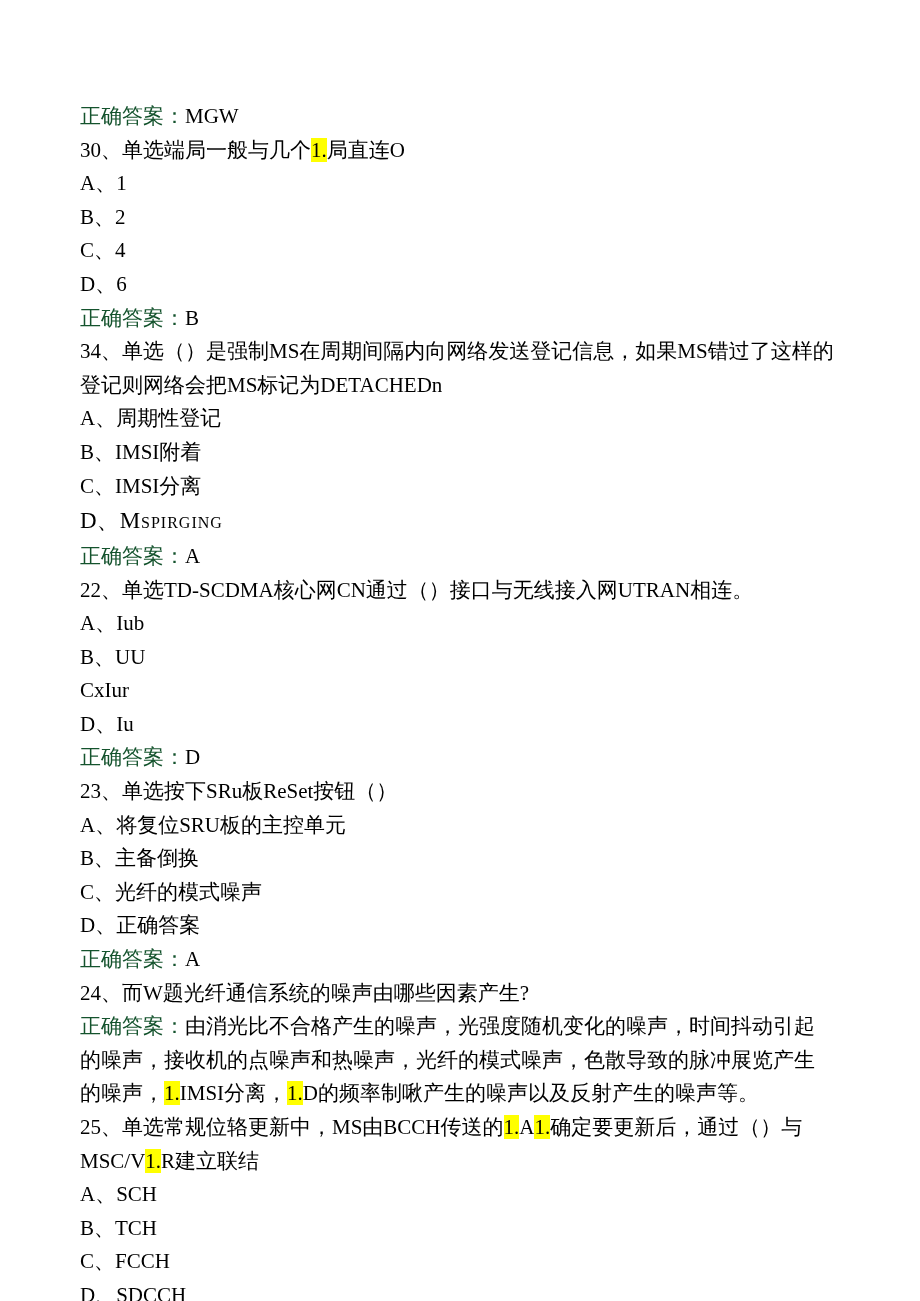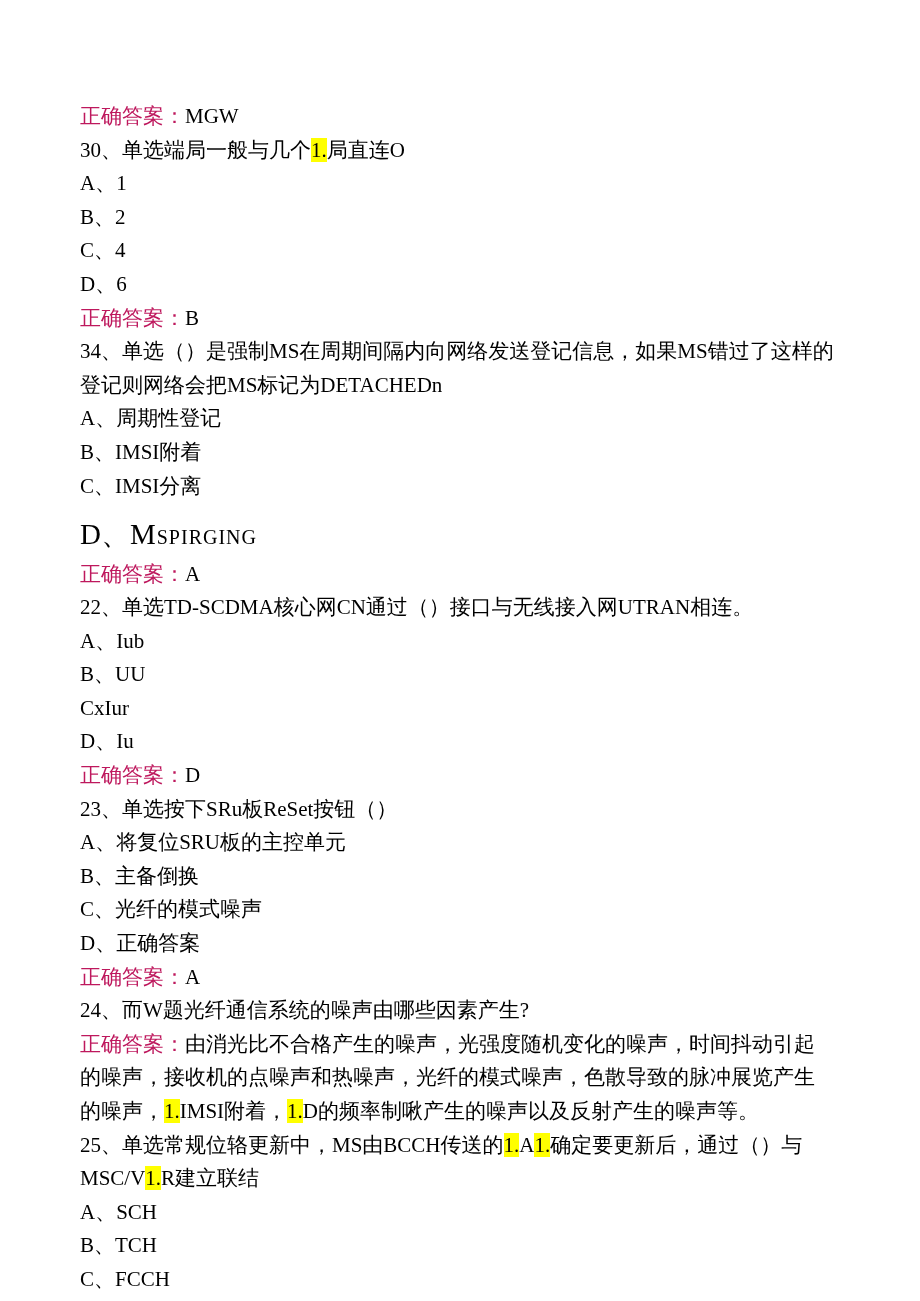--- a/index.html
+++ b/index.html
@@ -11,21 +11,21 @@
       margin: 0;
       padding: 100px 80px 60px 80px;
       width: 920px;
       box-sizing: border-box;
     }
     .line {
       margin: 0;
       padding: 0;
     }
     .answer-label {
-      color: #be185d;
+      color: #14532d;
       margin-top: 44px;
     }
     .highlight {
       background-color: #ffff00;
     }
     .kai {
       font-family: Liberation Serif, serif;
     }
     .smallcaps {
       font-variant: small-caps;
@@ -42,40 +42,40 @@
 <div class="line">B、2</div>
 <div class="line">C、4</div>
 <div class="line">D、6</div>
 <div class="line"><span class="answer-label">正确答案：</span><span>B</span></div>
 
 <div class="line">34、单选（）是强制MS在周期间隔内向网络发送登记信息，如果MS错过了这样的</div>
 <div class="line">登记则网络会把MS标记为DETACHEDn</div>
 <div class="line">A、周期性登记</div>
 <div class="line">B、IMSI附着</div>
 <div class="line">C、IMSI分离</div>
-<div class="line" style="font-size:29px;margin-top:8px;"><span>D、</span><span class="smallcaps">Mspirging</span></div>
+<div class="line" style="font-size:23px;"><span>D、</span><span class="smallcaps">Mspirging</span></div>
 <div class="line"><span class="answer-label">正确答案：</span><span>A</span></div>
 
 <div class="line">22、单选TD-SCDMA核心网CN通过（）接口与无线接入网UTRAN相连。</div>
 <div class="line">A、Iub</div>
 <div class="line">B、UU</div>
 <div class="line">CxIur</div>
 <div class="line">D、Iu</div>
 <div class="line"><span class="answer-label">正确答案：</span><span>D</span></div>
 
 <div class="line">23、单选按下SRu板ReSet按钮（）</div>
 <div class="line kai">A、将复位SRU板的主控单元</div>
 <div class="line">B、主备倒换</div>
 <div class="line">C、光纤的模式噪声</div>
 <div class="line">D、正确答案</div>
 <div class="line"><span class="answer-label">正确答案：</span><span>A</span></div>
 
 <div class="line">24、而W题光纤通信系统的噪声由哪些因素产生?</div>
 <div class="line"><span class="answer-label">正确答案：</span><span>由消光比不合格产生的噪声，光强度随机变化的噪声，时间抖动引起</span></div>
 <div class="line">的噪声，接收机的点噪声和热噪声，光纤的模式噪声，色散导致的脉冲展览产生</div>
-<div class="line"><span>的噪声，</span><span class="highlight">1.</span><span>IMSI附着，</span><span class="highlight">1.</span><span>D的频率制啾产生的噪声以及反射产生的噪声等。</span></div>
+<div class="line"><span>的噪声，</span><span class="highlight">1.</span><span>IMSI分离，</span><span class="highlight">1.</span><span>D的频率制啾产生的噪声以及反射产生的噪声等。</span></div>
 
 <div class="line"><span>25、单选常规位辂更新中，MS由BCCH传送的</span><span class="highlight">1.</span><span>A</span><span class="highlight">1.</span><span>确定要更新后，通过（）与</span></div>
 <div class="line"><span>MSC/V</span><span class="highlight">1.</span><span>R建立联结</span></div>
 <div class="line kai">A、SCH</div>
 <div class="line">B、TCH</div>
 <div class="line">C、FCCH</div>
 <div class="line">D、SDCCH</div>
 
 </body></html>

